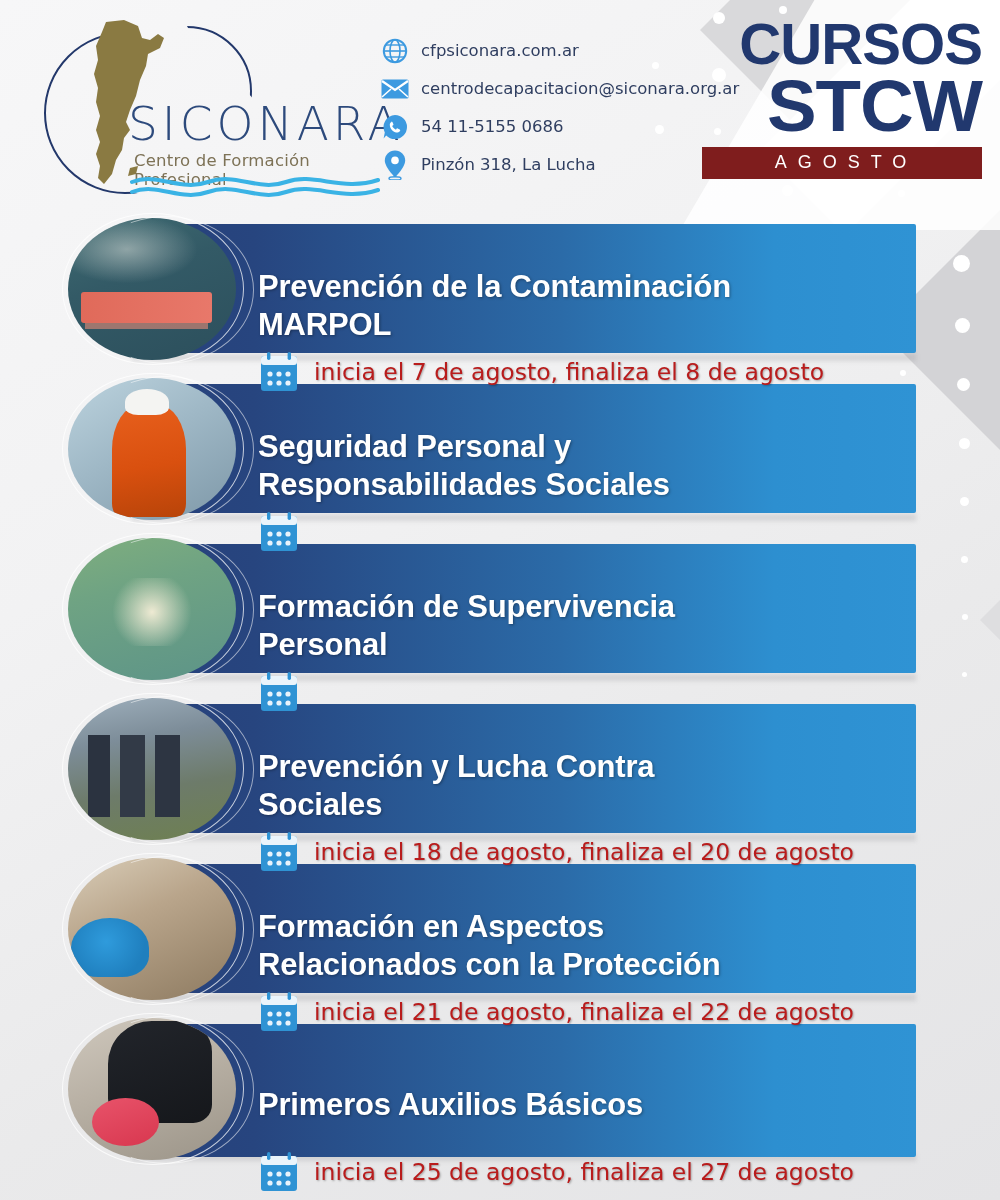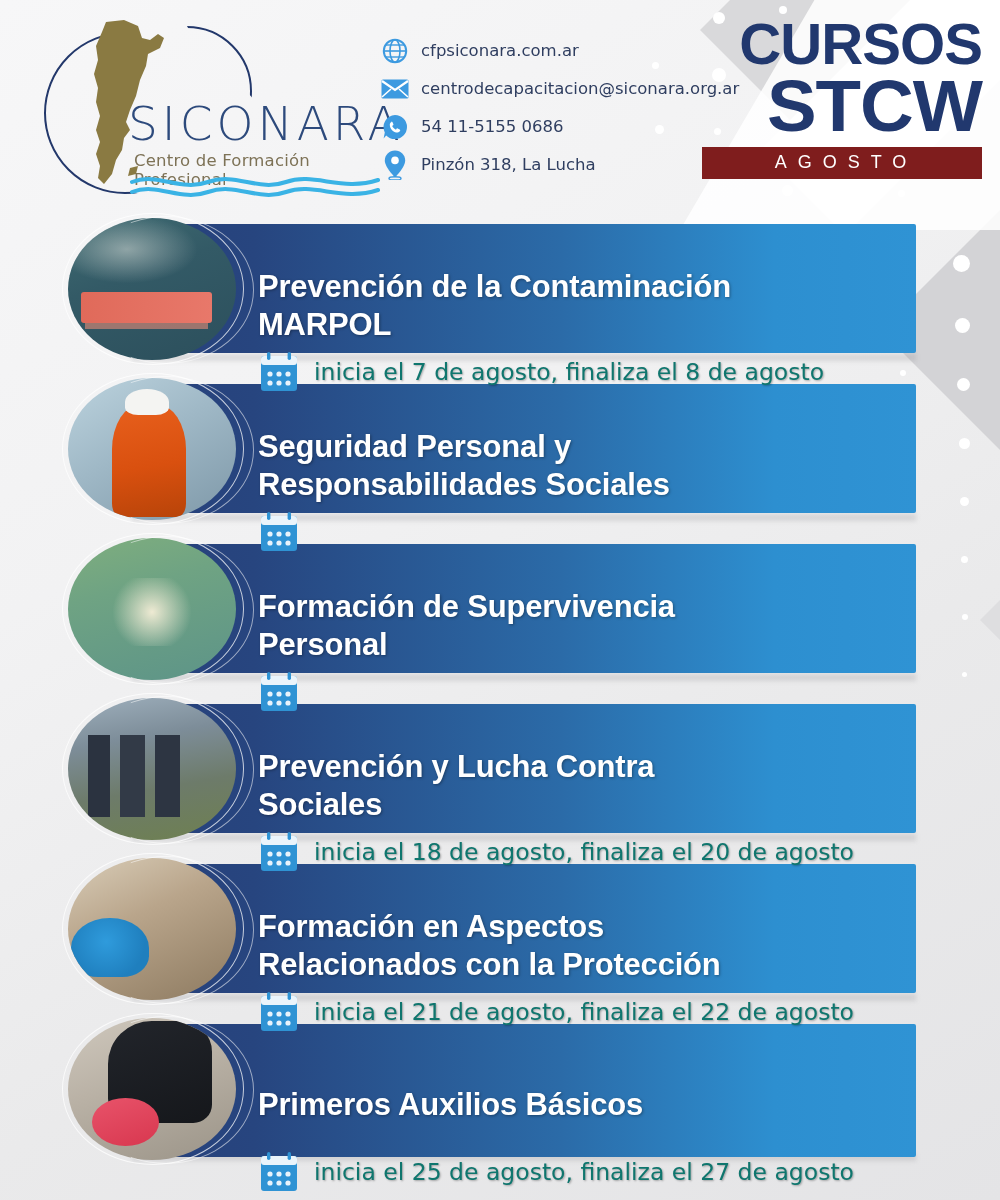--- a/index.html
+++ b/index.html
@@ -149,21 +149,21 @@
 
   .txt { position: absolute; left: 258px; top: 10px; right: 30px; z-index: 5; margin-top: 40px; }
 
   .c-title {
     color: #fff; font-weight: bold; font-size: 31px; line-height: 1.23;
     text-shadow: 1px 1px 3px rgba(0,0,0,.35);
     letter-spacing: -.2px;
   }
   .c-date-wrap { display: flex; align-items: center; margin-top: 6px; }
   .c-date {
-    color: #0f766e; font-size: 23.5px; margin-left: 14px;
+    color: #b91c1c; font-size: 23.5px; margin-left: 14px;
     text-shadow: 1px 1px 2px rgba(0,0,0,.3);
     font-family: "DejaVu Sans", sans-serif;
     white-space: nowrap;
     text-align: center;
   }
 
   
   .row.single .txt { top: 28px; }
   .row.single .c-date-wrap { margin-top: 26px; }
 

